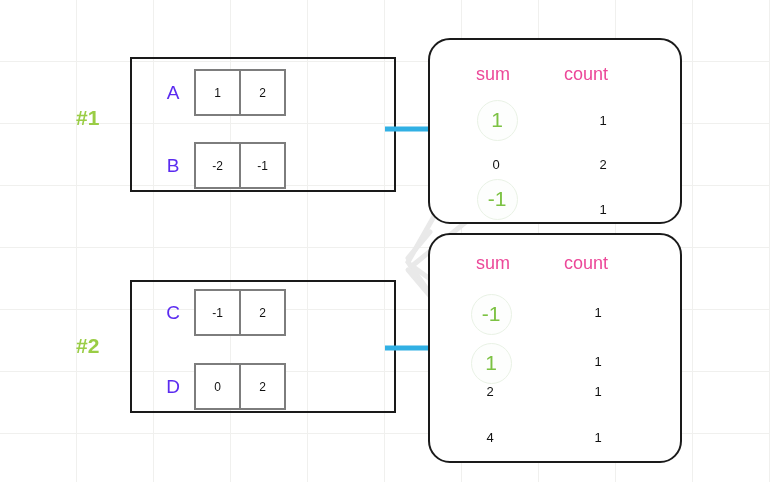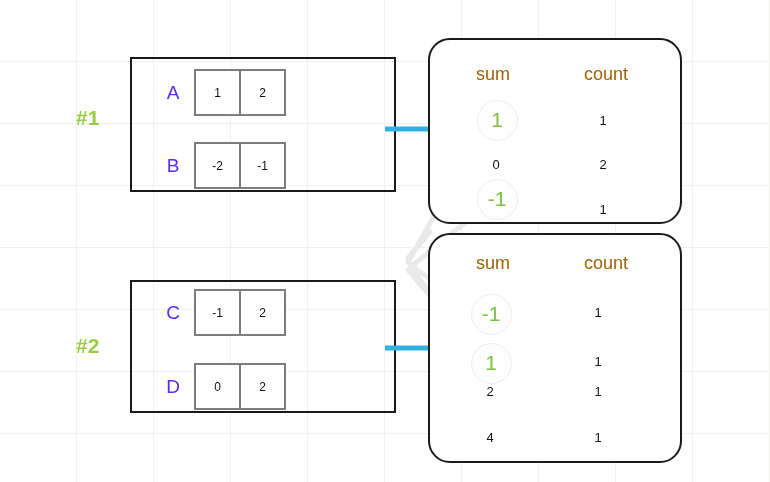--- a/index.html
+++ b/index.html
@@ -93,25 +93,25 @@
     box-sizing: border-box;
   }
   #agg-panel-1 { left: 428px; top: 38px;  width: 254px; height: 186px; }
   #agg-panel-2 { left: 428px; top: 233px; width: 254px; height: 230px; }
 
   .agg-head {
     position: absolute;
     font-family: "Liberation Sans", sans-serif;
     font-size: 18px;
     font-weight: 400;
-    color: #a16207;
+    color: #ec4899;
     user-select: none;
   }
   .agg-head.sum   { left: 46px; }
-  .agg-head.count { left: 154px; }
+  .agg-head.count { left: 134px; }
   #agg-panel-1 .agg-head { top: 24px; }
   #agg-panel-2 .agg-head { top: 18px; }
 
   .agg-val {
     position: absolute;
     font-family: "Liberation Sans", sans-serif;
     font-size: 13px;
     color: #111111;
     text-align: center;
     width: 60px;

